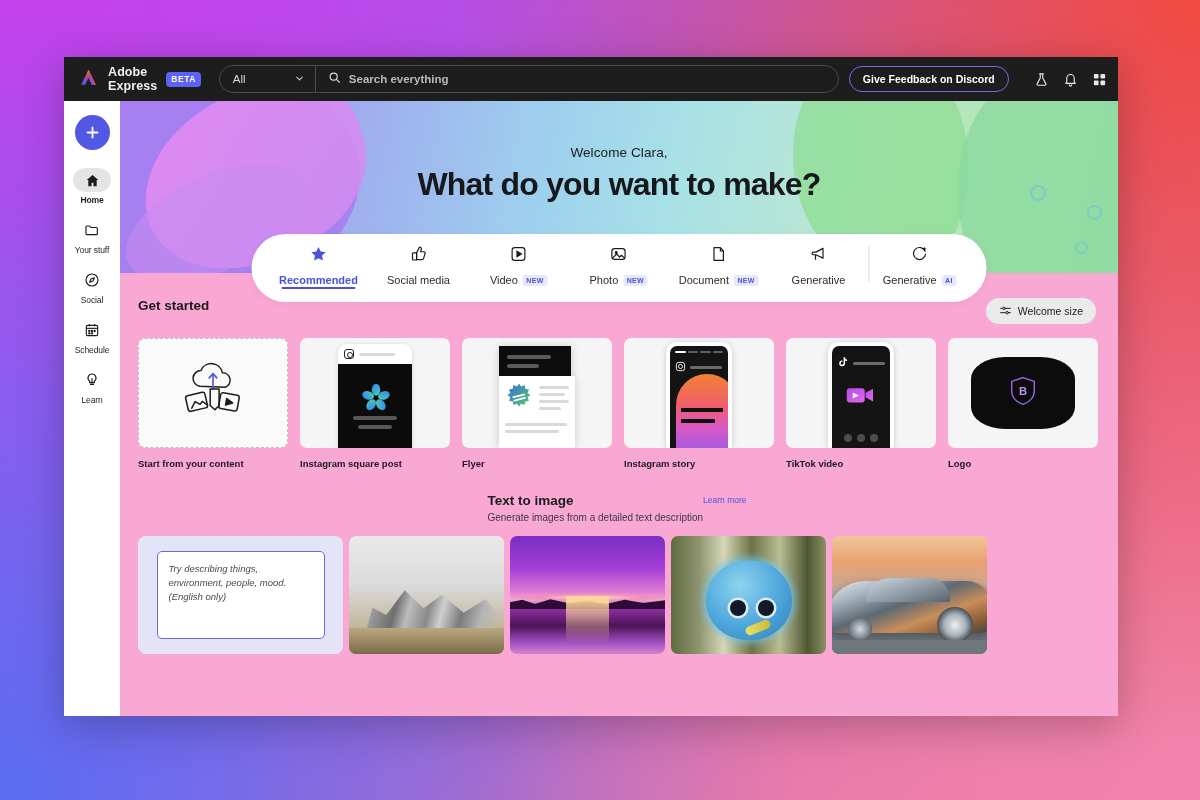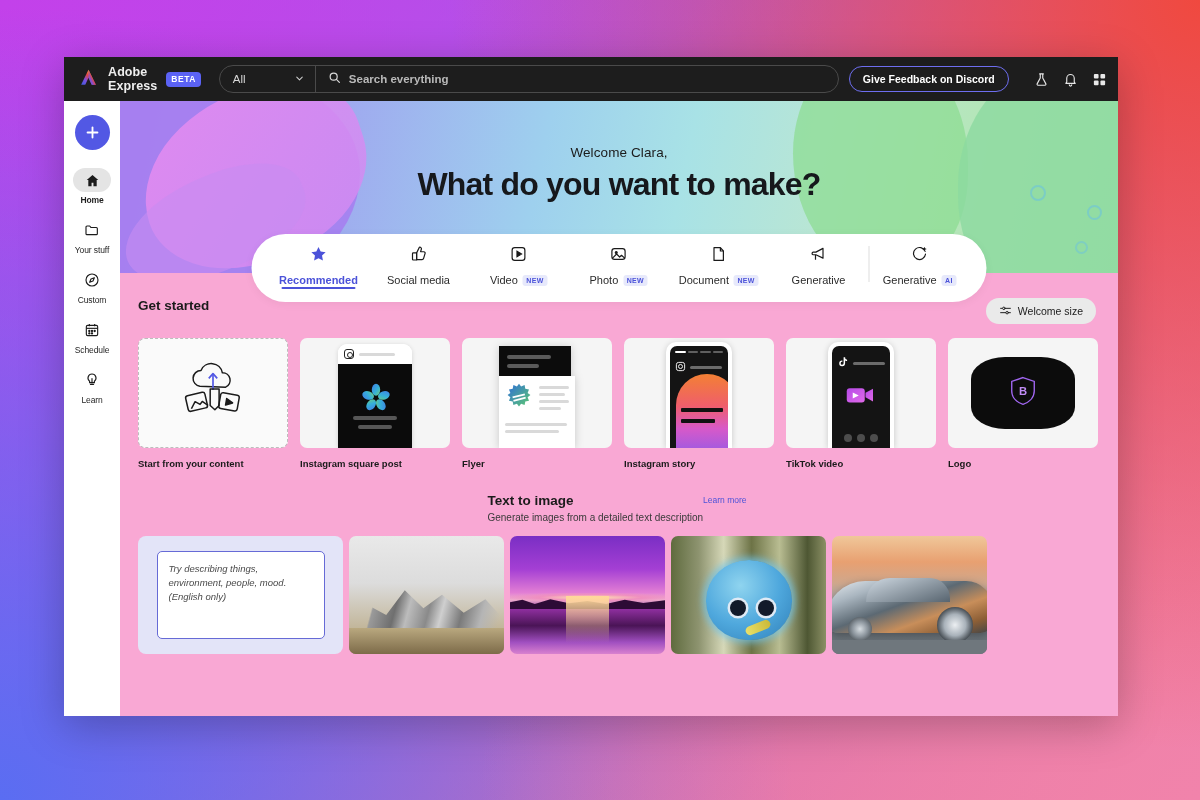--- a/index.html
+++ b/index.html
@@ -307,21 +307,21 @@
         <span class="nav-label">Your stuff</span>
       </div>
 
       <div class="nav-item">
         <span class="nav-icon-pill">
           <svg width="16" height="16" viewBox="0 0 24 24" fill="none" stroke="#1b1b1b" stroke-width="1.7" stroke-linejoin="round">
               <circle cx="12" cy="12" r="9"></circle>
               <path d="M15.5 8.5 10.5 10.5 8.5 15.5 13.5 13.5z"></path>
             </svg>
         </span>
-        <span class="nav-label">Custom</span>
+        <span class="nav-label">Social</span>
       </div>
 
       <div class="nav-item">
         <span class="nav-icon-pill">
           <svg width="16" height="16" viewBox="0 0 24 24" fill="none" stroke="#1b1b1b" stroke-width="1.7">
               <rect x="3.5" y="5" width="17" height="15.5" rx="2"></rect>
               <line x1="3.5" y1="9.5" x2="20.5" y2="9.5"></line>
               <line x1="8" y1="3" x2="8" y2="6.5"></line>
               <line x1="16" y1="3" x2="16" y2="6.5"></line>
               <circle cx="8" cy="13.5" r=".9" fill="#1b1b1b"></circle>

